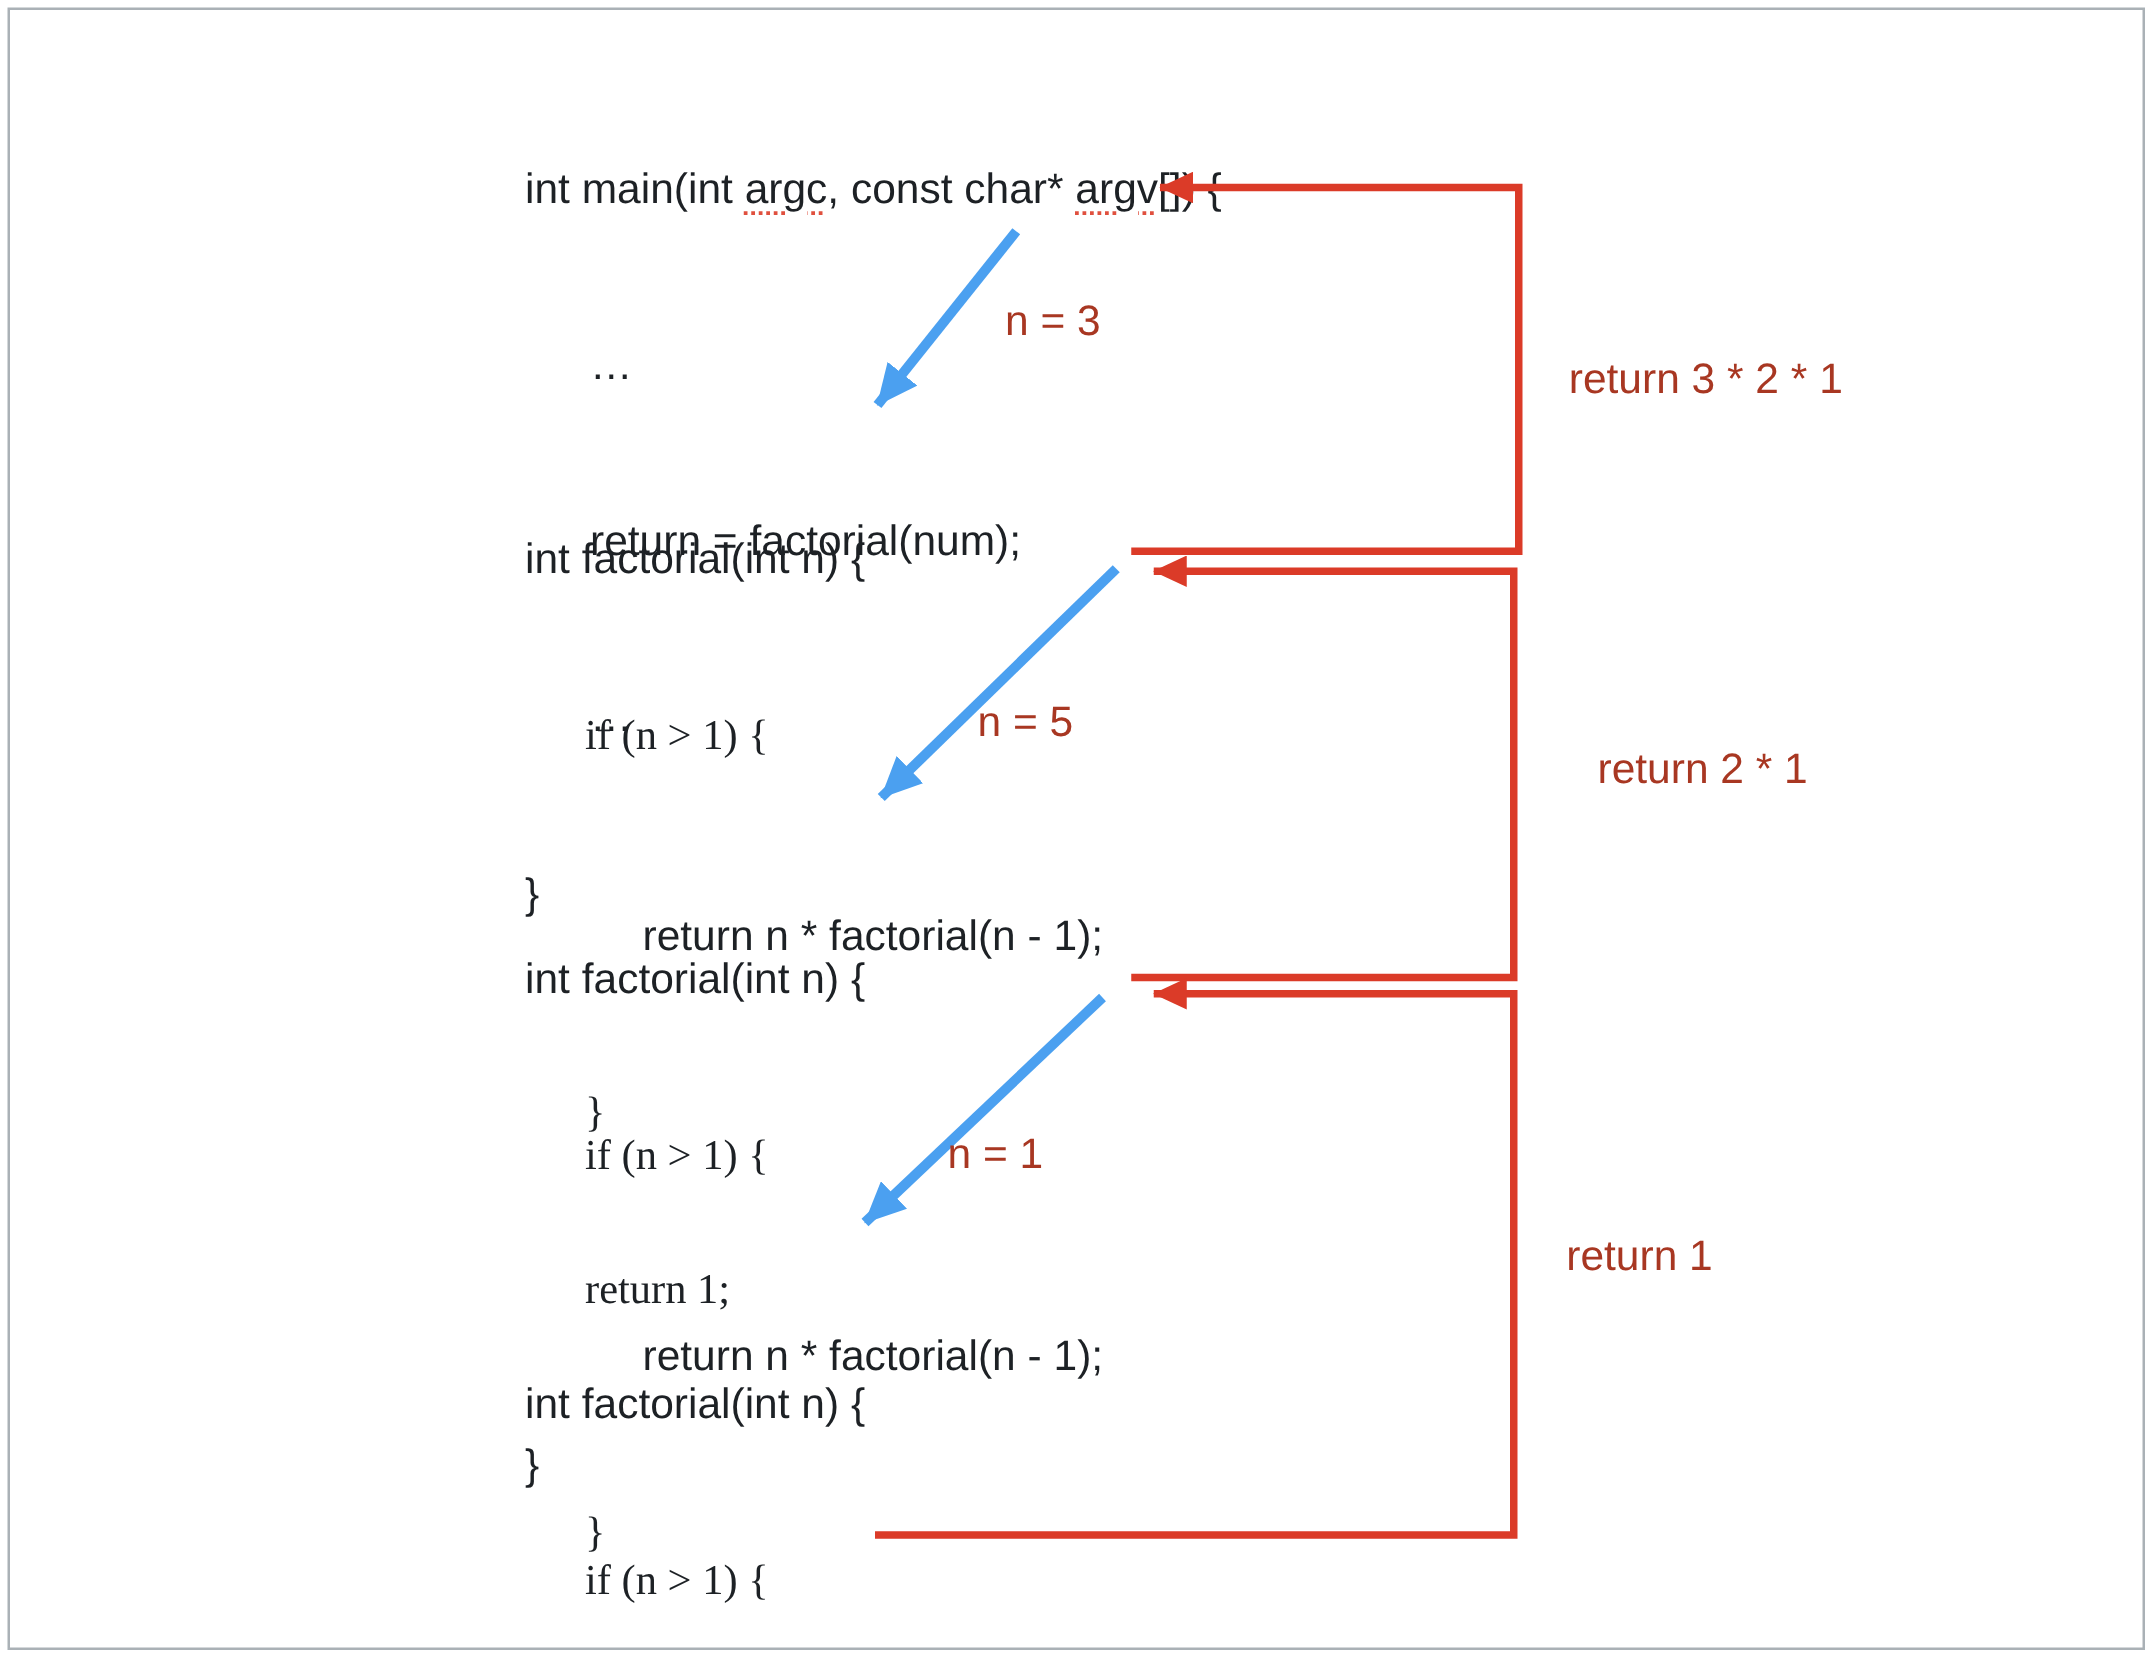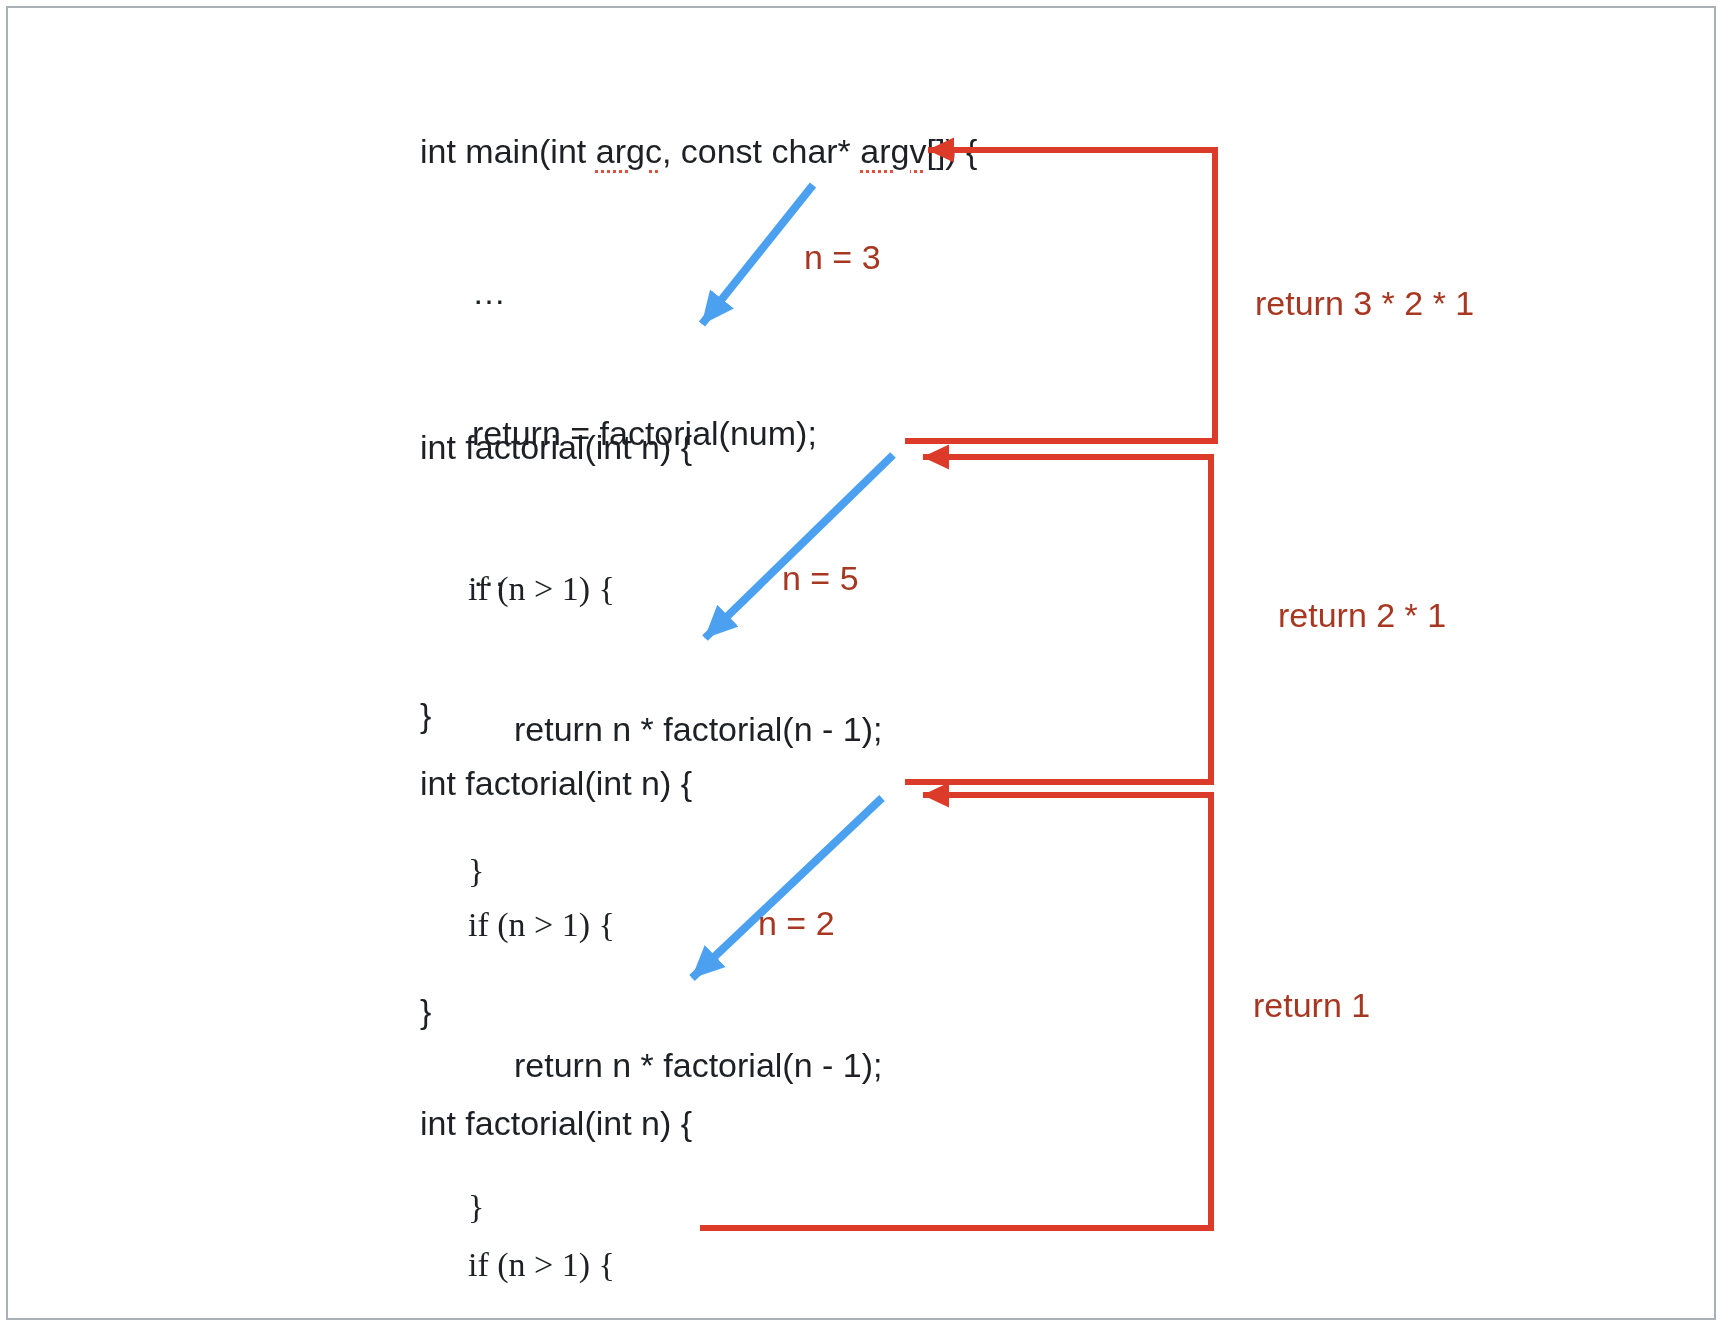--- a/index.html
+++ b/index.html
@@ -4,21 +4,21 @@
 <style>
   html,body{margin:0;padding:0;background:#ffffff;}
   body{width:1722px;height:1326px;position:relative;overflow:hidden;
        font-family:"Liberation Sans","DejaVu Sans",sans-serif;}
   .frame-border{position:absolute;left:6px;top:6px;right:6px;bottom:6px;
        border:2px solid #aab1b6;pointer-events:none;}
   .code{position:absolute;color:#1d2125;font-size:34px;line-height:47px;
        white-space:pre;letter-spacing:0px;}
   .line{height:47px;}
   .ind1{padding-left:48px;font-family:Liberation Serif, serif;}
-  .ind2{padding-left:94px;}
+  .ind2{padding-left:94px;margin-top:20px;}
   .main-ind{padding-left:52px;}
   .misspell{text-decoration:underline dotted #e0503e;
        text-decoration-thickness:3px;text-underline-offset:7px;}
   .lbl{position:absolute;font-size:34px;line-height:34px;white-space:pre;
        color:#a83722;}
   svg.overlay{position:absolute;left:0;top:0;pointer-events:none;}
 </style>
 </head>
 <body>
 
@@ -30,20 +30,21 @@
   <div class="line main-ind">return = factorial(num);</div>
   <div class="line main-ind">…</div>
   <div class="line">}</div>
 </div>
 
 <div class="code" style="left:420px;top:330px">
   <div class="line">int factorial(int n) {</div>
   <div class="line ind1">if (n &gt; 1) {</div>
   <div class="line ind2">return n * factorial(n - 1);</div>
   <div class="line ind1">}</div>
+  <div class="line ind1">return 1;</div>
   <div class="line">}</div>
 </div>
 
 <div class="code" style="left:420px;top:666px">
   <div class="line">int factorial(int n) {</div>
   <div class="line ind1">if (n &gt; 1) {</div>
   <div class="line ind2">return n * factorial(n - 1);</div>
   <div class="line ind1">}</div>
   <div class="line ind1">return 1;</div>
   
@@ -72,17 +73,17 @@
   <line x1="893" y1="455" x2="705" y2="638" stroke="#4ba0f0" stroke-width="8" marker-end="url(#bluehead)"></line>
   <line x1="882" y1="798" x2="692" y2="978" stroke="#4ba0f0" stroke-width="8" marker-end="url(#bluehead)"></line>
 
   <polyline points="905,441 1215,441 1215,150 928,150" fill="none" stroke="#db3b28" stroke-width="6" stroke-linejoin="miter" marker-end="url(#redhead)"></polyline>
   <polyline points="905,782 1211,782 1211,457 923,457" fill="none" stroke="#db3b28" stroke-width="6" stroke-linejoin="miter" marker-end="url(#redhead)"></polyline>
   <polyline points="700,1228 1211,1228 1211,795 923,795" fill="none" stroke="#db3b28" stroke-width="6" stroke-linejoin="miter" marker-end="url(#redhead)"></polyline>
 </svg>
 
 <div class="lbl" style="left:804px;top:240px">n = 3</div>
 <div class="lbl" style="left:782px;top:561px">n = 5</div>
-<div class="lbl" style="left:758px;top:906px">n = 2</div>
+<div class="lbl" style="left:758px;top:906px">n = 1</div>
 
 <div class="lbl" style="left:1255px;top:286px">return 3 * 2 * 1</div>
 <div class="lbl" style="left:1278px;top:598px">return 2 * 1</div>
 <div class="lbl" style="left:1253px;top:988px">return 1</div>
 
 </body></html>

